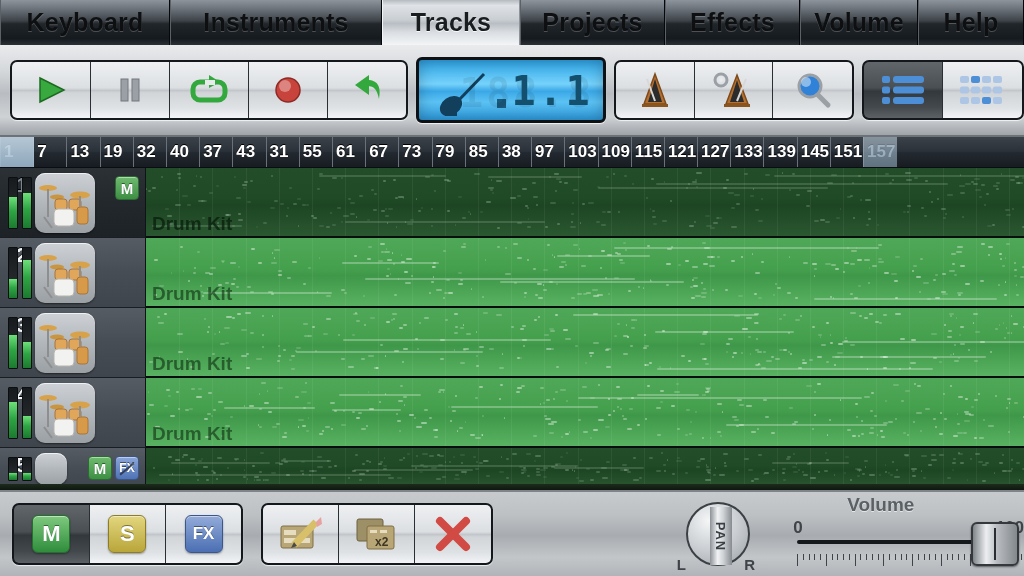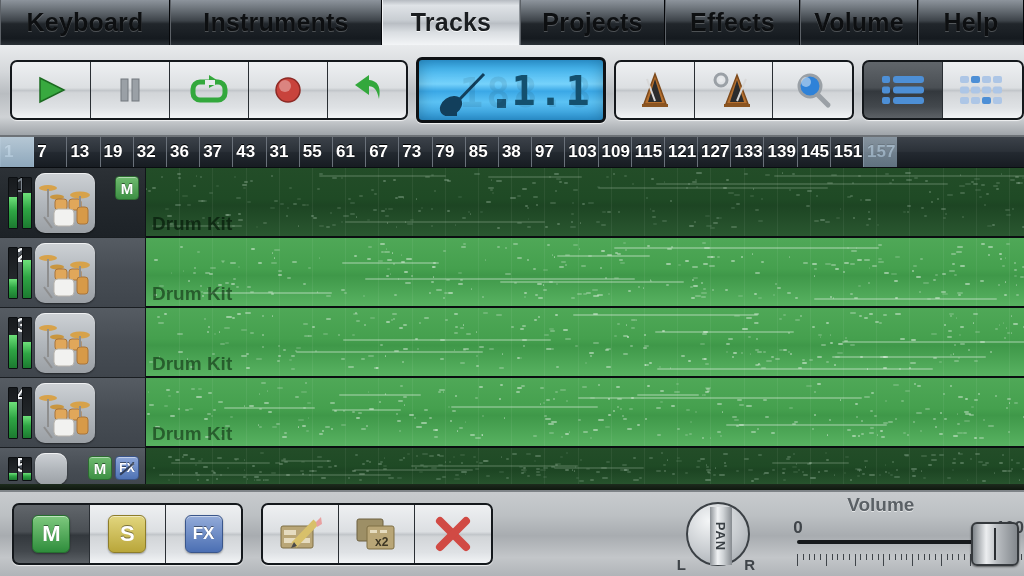--- a/index.html
+++ b/index.html
@@ -394,21 +394,21 @@
     </div>
   </div>
 
   <div class="ruler-row">
     <div class="ruler" id="ruler">
         <div class="rtick" style="left: 0px;">1</div>
         <div class="rtick" style="left: 33.1947px;">7</div>
         <div class="rtick" style="left: 66.3894px;">13</div>
         <div class="rtick" style="left: 99.5841px;">19</div>
         <div class="rtick" style="left: 132.779px;">32</div>
-        <div class="rtick" style="left: 165.974px;">36</div>
+        <div class="rtick" style="left: 165.974px;">40</div>
         <div class="rtick" style="left: 199.168px;">37</div>
         <div class="rtick" style="left: 232.363px;">43</div>
         <div class="rtick" style="left: 265.558px;">31</div>
         <div class="rtick" style="left: 298.752px;">55</div>
         <div class="rtick" style="left: 331.947px;">61</div>
         <div class="rtick" style="left: 365.142px;">67</div>
         <div class="rtick" style="left: 398.336px;">73</div>
         <div class="rtick" style="left: 431.531px;">79</div>
         <div class="rtick" style="left: 464.726px;">85</div>
         <div class="rtick" style="left: 497.921px;">38</div>

